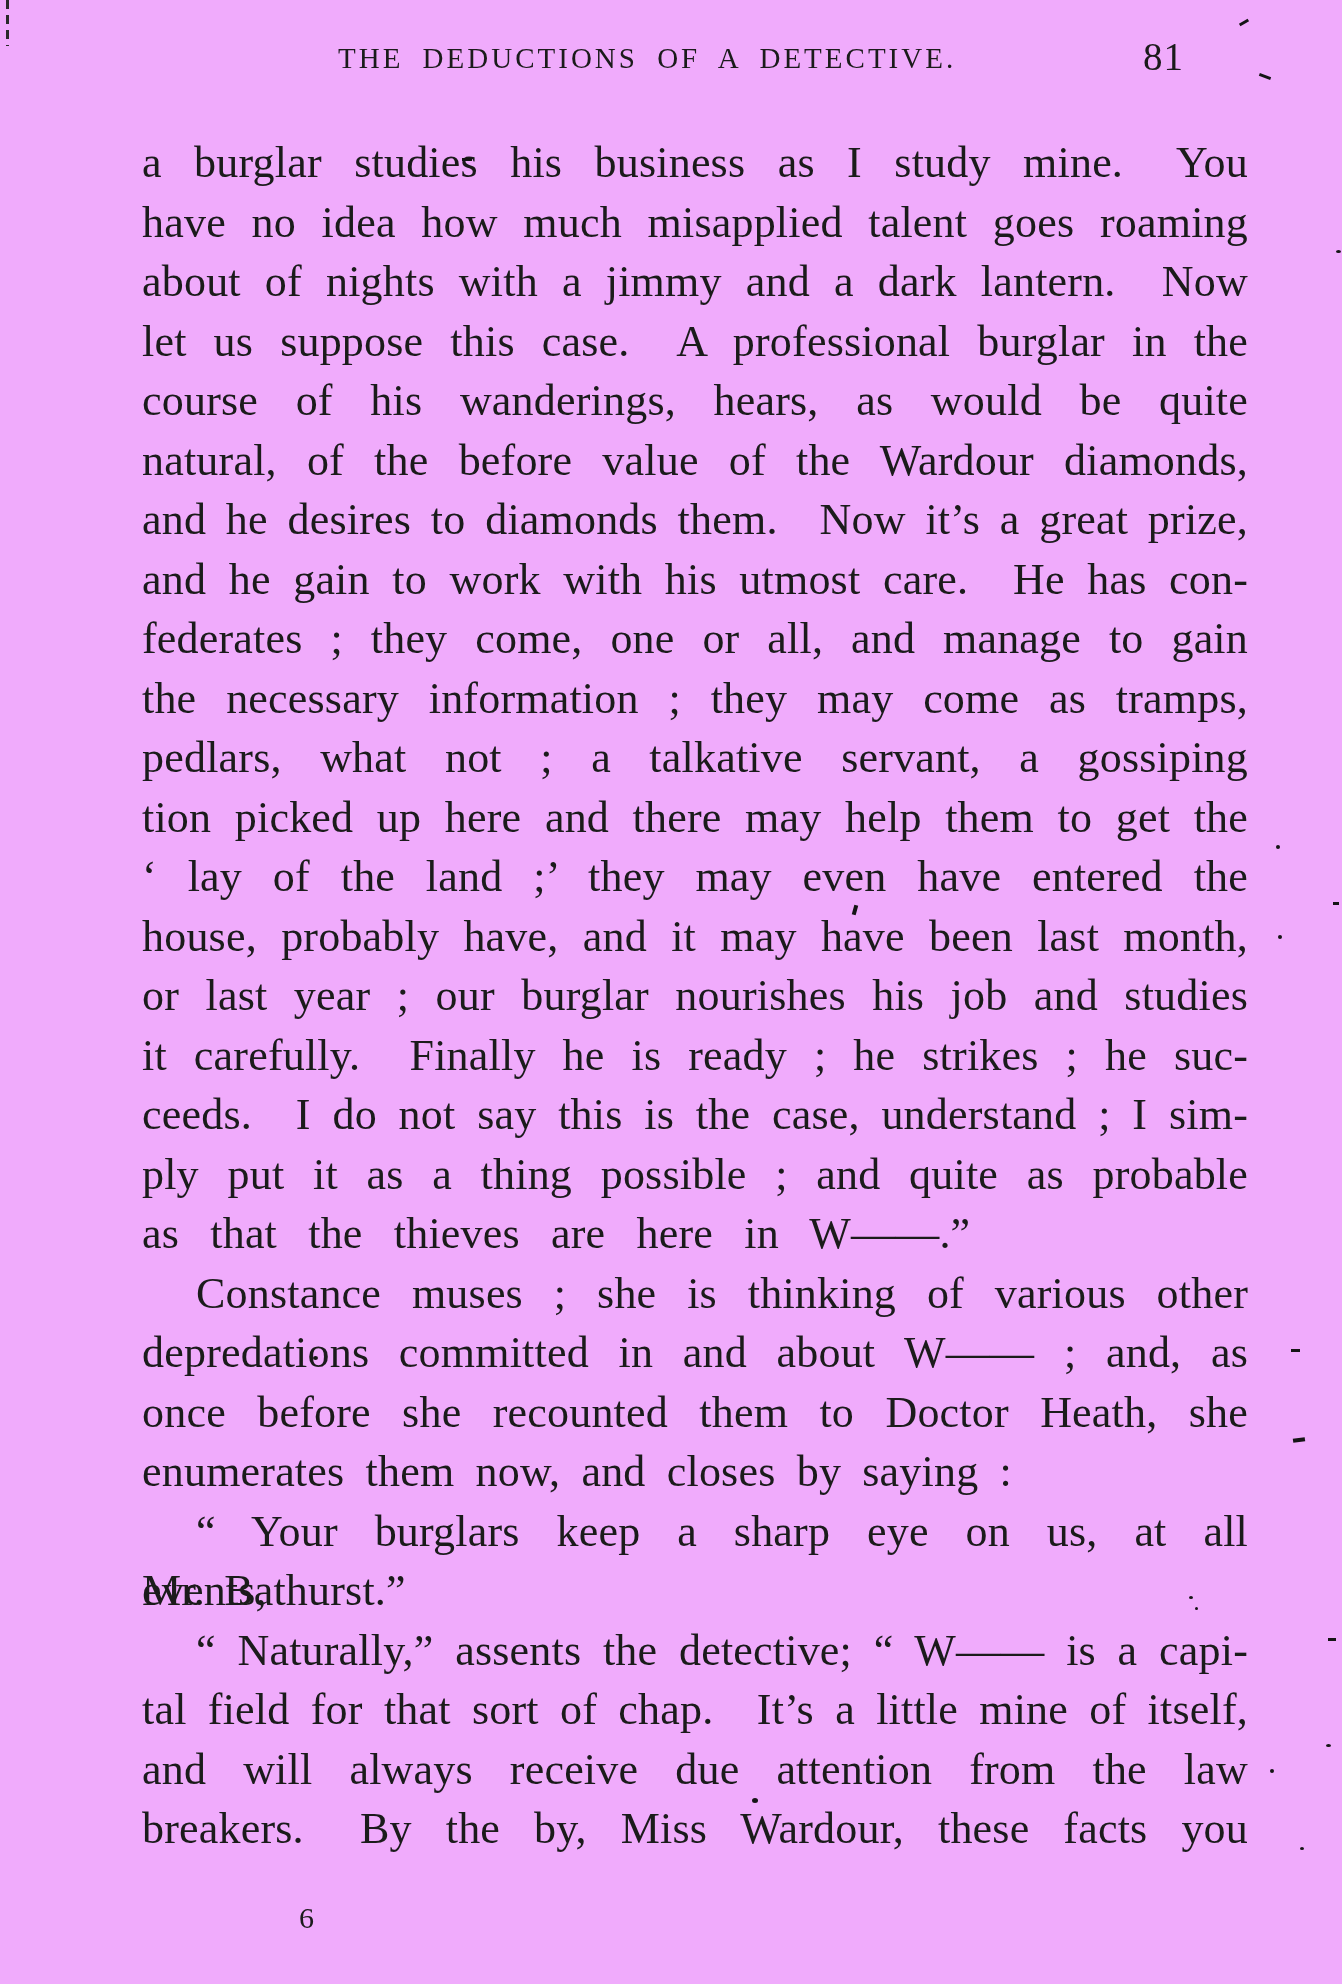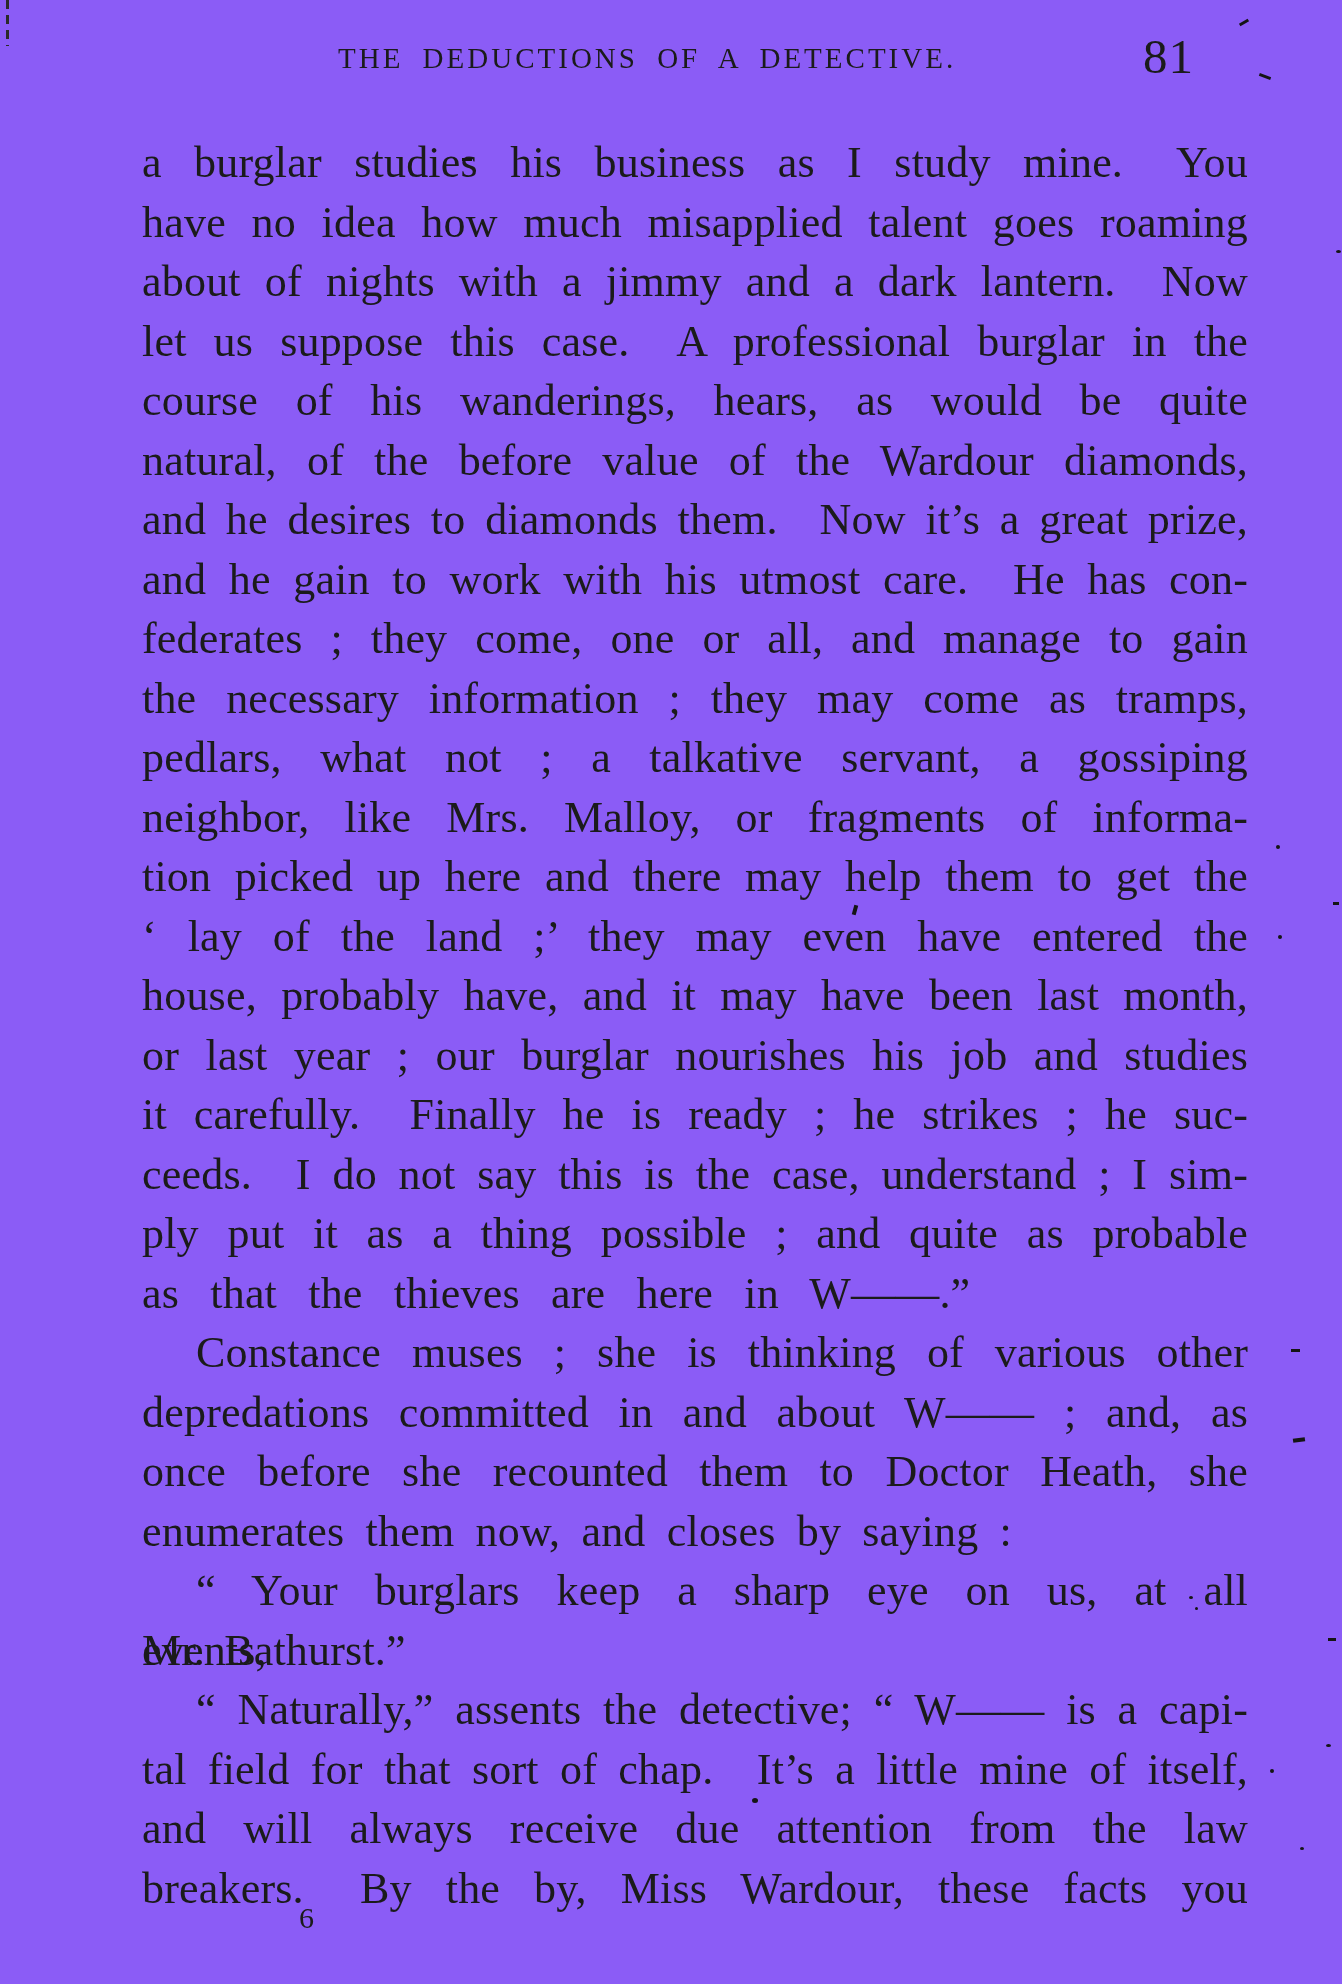--- a/index.html
+++ b/index.html
@@ -13,21 +13,21 @@
     -webkit-font-smoothing:antialiased;
   }
   .head-title{
     position:absolute;left:338px;top:44px;
     font-size:29px;line-height:29px;
     letter-spacing:3px;word-spacing:9px;
     white-space:nowrap;
   }
   .page-number{
     position:absolute;left:1143px;top:37px;
-    font-size:49px;line-height:39px;letter-spacing:1px;
+    font-size:39px;line-height:39px;letter-spacing:1px;
   }
   .text-block{
     position:absolute;left:142px;top:133px;width:1106px;
   }
   .line{
     height:59.5px;line-height:59.5px;
     font-size:44px;letter-spacing:0.2px;
     text-align:justify;
     text-align-last:justify;
     white-space:normal;
@@ -41,39 +41,38 @@
   }
   .artifact{position:absolute;background:#151515;}
   .artifact.dot{border-radius:50%;}
   .artifact.vdash{
     background:repeating-linear-gradient(to bottom,#2a2a2a 0 9px,transparent 9px 15px);
   }
 </style>
 </head>
 <body>
 
-<div class="page" style="background: #8b5cf6; color: rgb(27, 27, 27);">
+<div class="page" style="background: #f0abfc; color: rgb(27, 27, 27);">
 
   <div class="head-title">THE DEDUCTIONS OF A DETECTIVE.</div>
 
   <div class="page-number">81</div>
 
   <div class="text-block" id="text-block">
       <div class="line">a burglar studies his business as I study mine.  You</div>
       <div class="line">have no idea how much misapplied talent goes roaming</div>
       <div class="line">about of nights with a jimmy and a dark lantern.  Now</div>
       <div class="line">let us suppose this case.  A professional burglar in the</div>
       <div class="line">course of his wanderings, hears, as would be quite</div>
       <div class="line">natural, of the before value of the Wardour diamonds,</div>
       <div class="line">and he desires to diamonds them.  Now it’s a great prize,</div>
       <div class="line">and he gain to work with his utmost care.  He has con-</div>
       <div class="line">federates ; they come, one or all, and manage to gain</div>
       <div class="line">the necessary information ; they may come as tramps,</div>
       <div class="line">pedlars, what not ; a talkative servant, a gossiping</div>
-      <div class="line">neighbor, like Mrs. Malloy, or fragments of informa-</div>
       <div class="line">tion picked up here and there may help them to get the</div>
       <div class="line">‘ lay of the land ;’ they may even have entered the</div>
       <div class="line">house, probably have, and it may have been last month,</div>
       <div class="line">or last year ; our burglar nourishes his job and studies</div>
       <div class="line">it carefully.  Finally he is ready ; he strikes ; he suc-</div>
       <div class="line">ceeds.  I do not say this is the case, understand ; I sim-</div>
       <div class="line">ply put it as a thing possible ; and quite as probable</div>
       <div class="line nojust" style="word-spacing: 20px;">as that the thieves are here in W——.”</div>
       <div class="line indent">Constance muses ; she is thinking of various other</div>
       <div class="line">depredations committed in and about W—— ; and, as</div>

